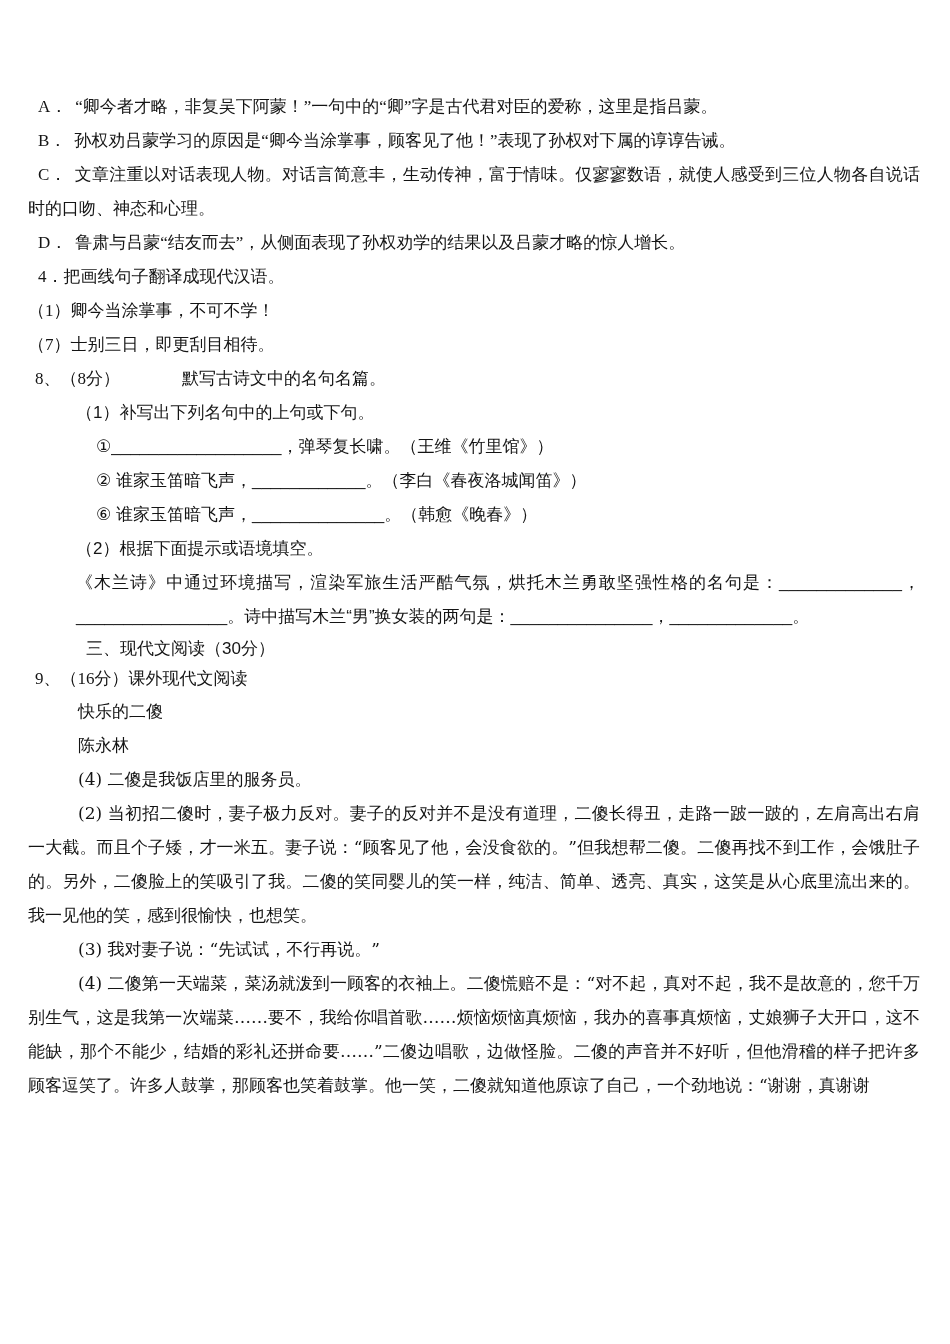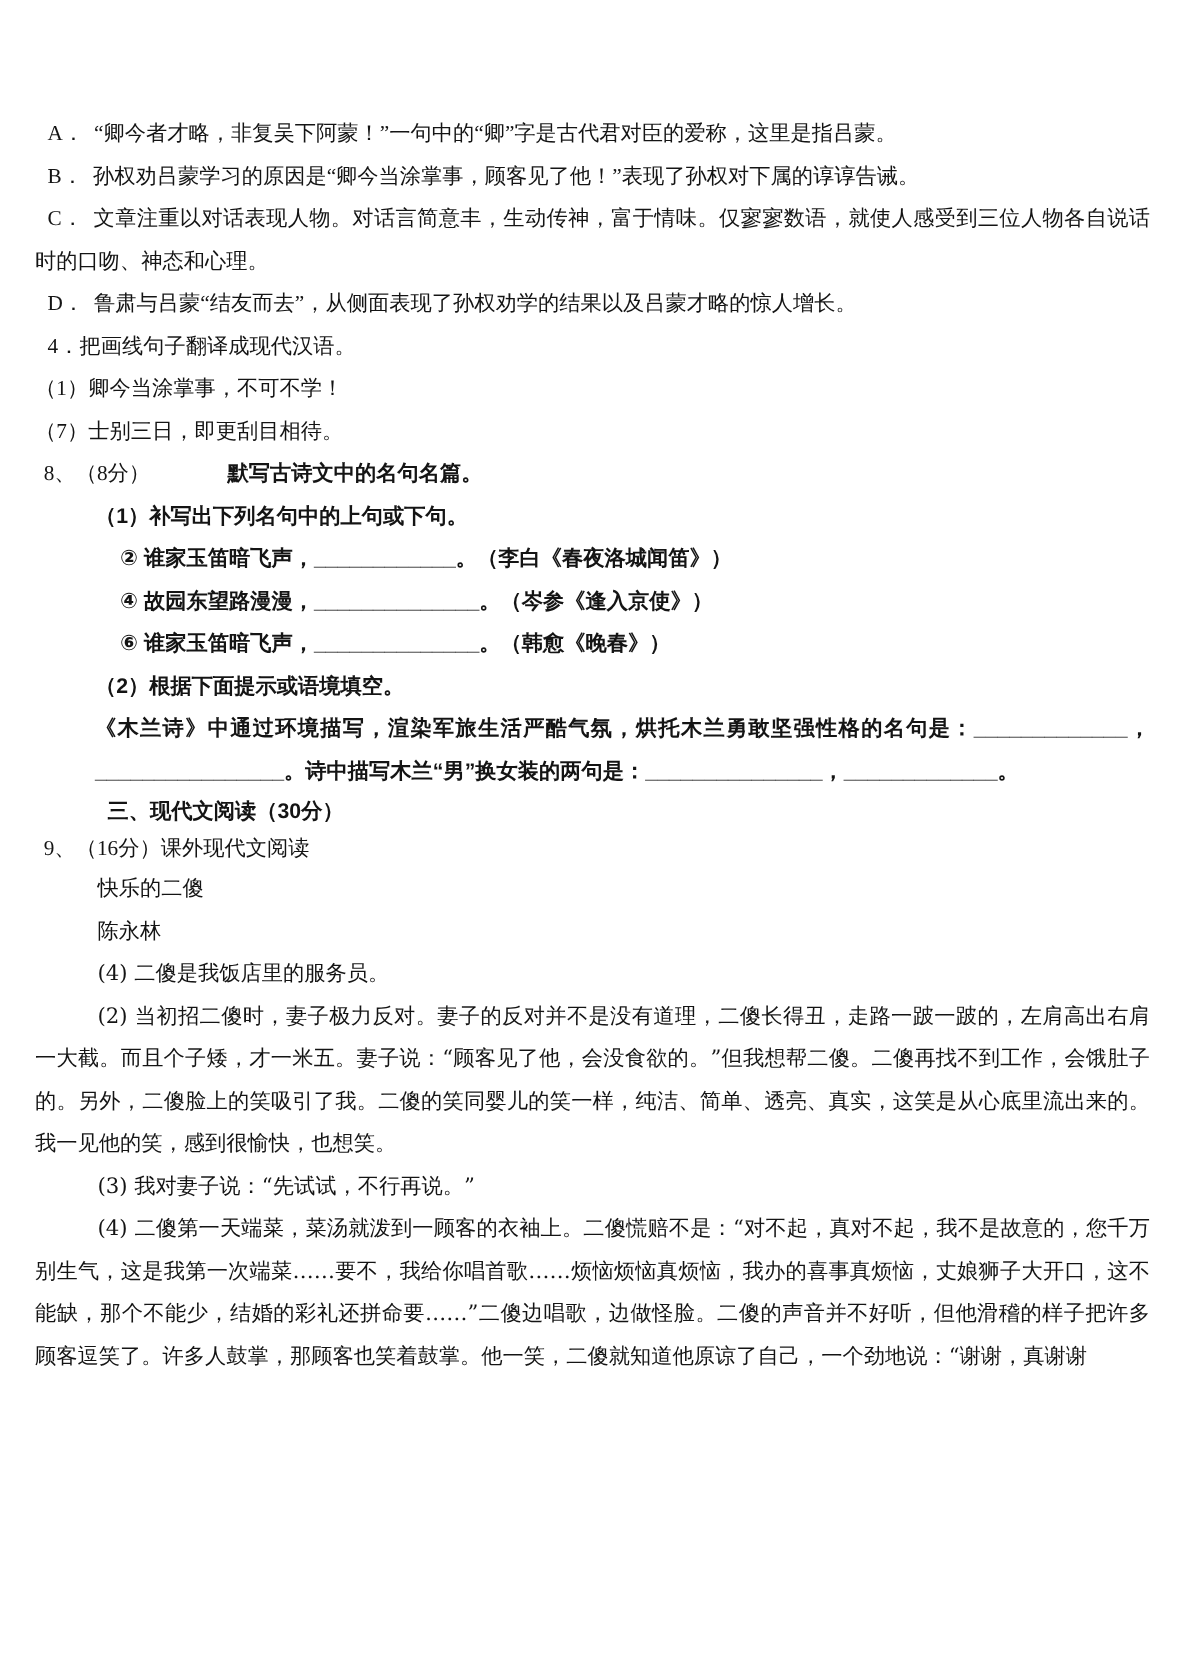--- a/index.html
+++ b/index.html
@@ -12,21 +12,21 @@
     color: #141414;
     padding: 90px 30px 0 28px;
     font-size: 17px;
     line-height: 34px;
     overflow: hidden;
   }
   p { margin: 0; text-align: justify; }
   
   .songti { font-family: "Liberation Serif", "DejaVu Serif", serif; font-weight: 400; }
   
-  .heiti  { font-family: "Liberation Sans", "DejaVu Sans", sans-serif; font-weight: 700; padding-left: 48px; }
+  .heiti  { font-family: "Liberation Sans", "DejaVu Sans", sans-serif; font-weight: 400; padding-left: 48px; }
   
   .kaiti  { font-family: "DejaVu Serif", serif; font-weight: 400; }
   .ind10 { text-indent: 10px; }
   .ind7  { text-indent: 7px; }
   .ind20 { text-indent: 20px; }
   .ind50 { text-indent: 50px; }
   .opt-label { margin-right: 8px; }
   .num-label { margin-right: 14px; }
   .tight { line-height: 30px; }
 </style>
@@ -44,22 +44,22 @@
   <p class="songti ind10"><span class="opt-label">D．</span><span>鲁肃与吕蒙“结友而去”，从侧面表现了孙权劝学的结果以及吕蒙才略的惊人增长。</span></p>
 
   <p class="songti ind10">4．把画线句子翻译成现代汉语。</p>
   <p class="songti">（1）卿今当涂掌事，不可不学！</p>
   <p class="songti">（7）士别三日，即更刮目相待。</p>
 
   <p class="ind7"><span class="songti num-label">8、（8分）</span><span class="heiti">默写古诗文中的名句名篇。</span></p>
 
   <p class="heiti">（1）补写出下列名句中的上句或下句。</p>
 
+  <p class="heiti ind20">①__________________，弹琴复长啸。（王维《竹里馆》）</p>
   <p class="heiti ind20">② 谁家玉笛暗飞声，____________。（李白《春夜洛城闻笛》）</p>
-  <p class="heiti ind20">④ 故园东望路漫漫，______________。（岑参《逢入京使》）</p>
   <p class="heiti ind20">⑥ 谁家玉笛暗飞声，______________。（韩愈《晚春》）</p>
 
   <p class="heiti">（2）根据下面提示或语境填空。</p>
   <p class="heiti">《木兰诗》中通过环境描写，渲染军旅生活严酷气氛，烘托木兰勇敢坚强性格的名句是：_____________，________________。诗中描写木兰“男”换女装的两句是：_______________，_____________。</p>
 
   <p class="heiti ind10 tight">三、现代文阅读（30分）</p>
   <p class="songti ind7 tight">9、（16分）课外现代文阅读</p>
 
   <p class="kaiti ind50">快乐的二傻</p>
   <p class="kaiti ind50">陈永林</p>

